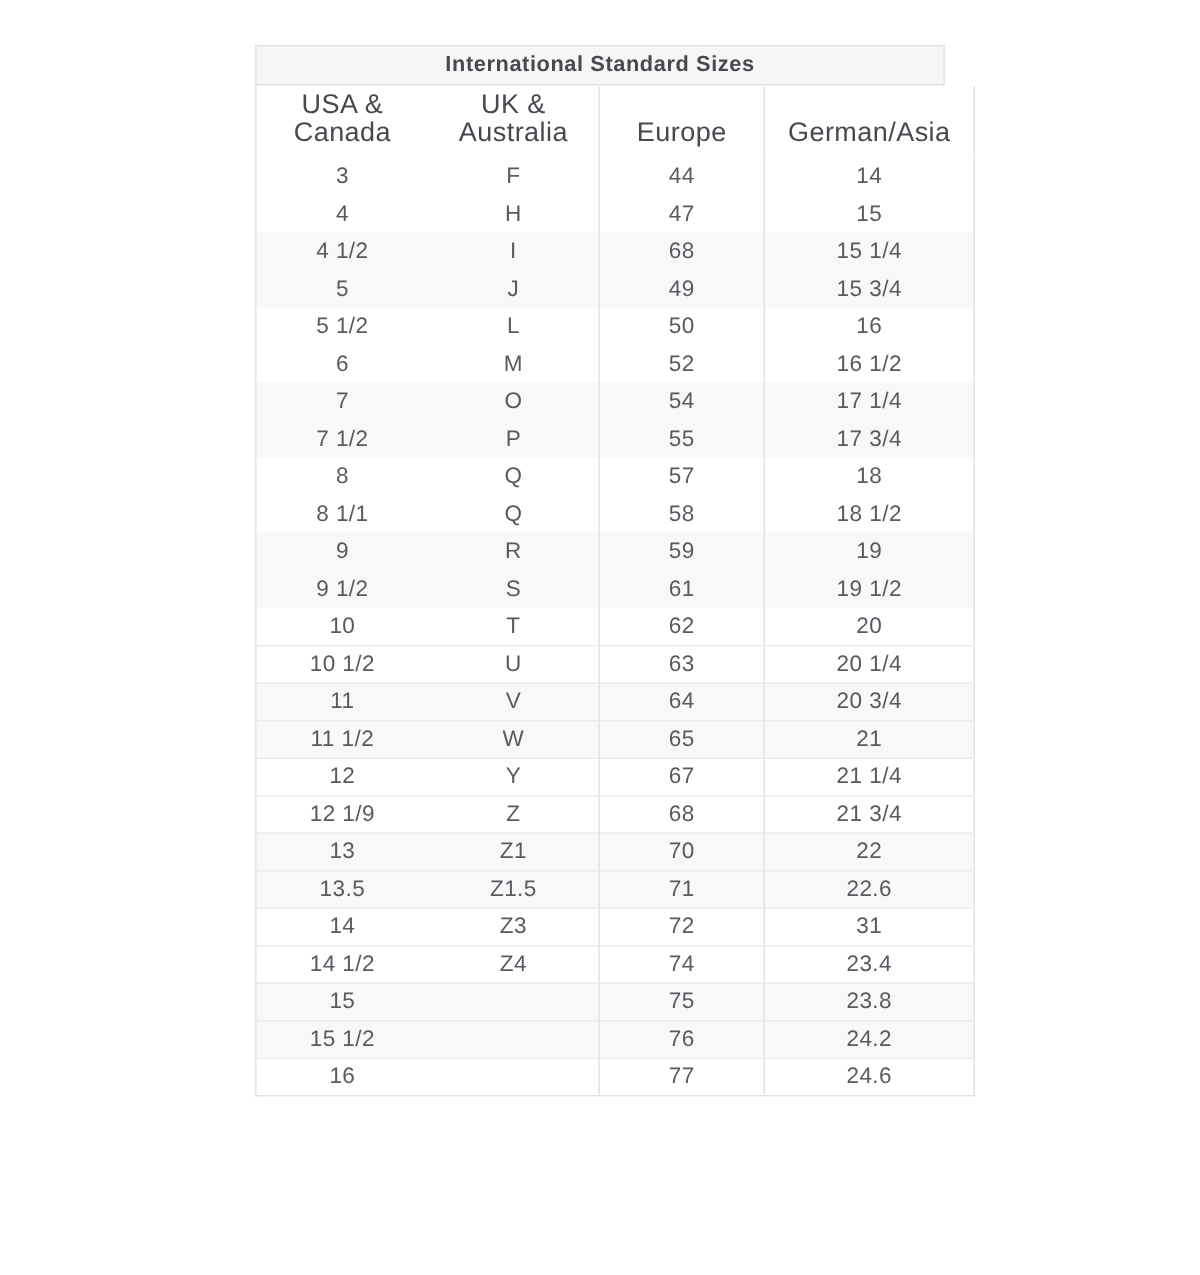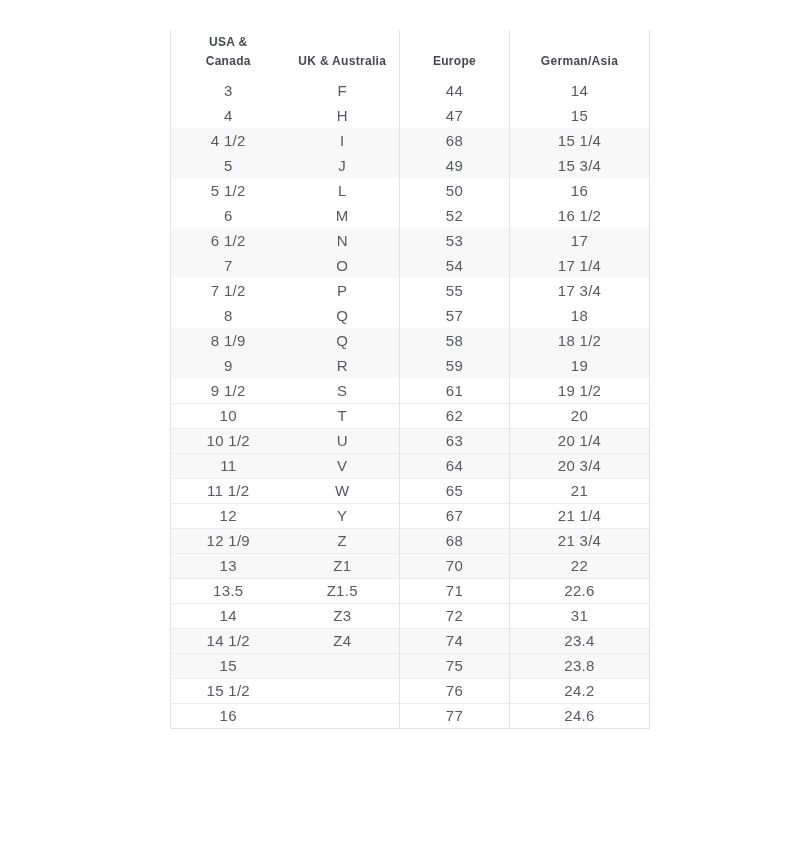--- a/index.html
+++ b/index.html
@@ -38,22 +38,22 @@
     width:460px;
     border-collapse:collapse;
     table-layout:fixed;
     border:1px solid var(--border);
     border-top:0;
   }
   .size-table th{
     height:48px;
     vertical-align:bottom;
     padding-bottom:7px;
-    font-size:12px;
-    font-weight:bold;
+    font-size:18px;
+    font-weight:normal;
     color:var(--head-text);
     text-align:center;
     white-space:pre-line;
     line-height:19px;
     letter-spacing:0.3px;
   }
   .size-table td{
     height:25px;
     font-size:15px;
     color:var(--text);
@@ -68,20 +68,21 @@
   
   tbody tr:nth-child(4n+3),
   tbody tr:nth-child(4n+4){ background:var(--band); }
   
   tbody tr:nth-child(n+14) td{ border-top:1px solid var(--rowline); }
 </style>
 </head>
 <body>
 
 <div class="chart-wrap">
+  <div class="title-bar">International Standard Sizes</div>
 
   <table class="size-table">
     <thead>
       <tr>
         <th class="c0">USA &amp;
 Canada</th>
         <th class="c1">UK &amp; Australia</th>
         <th class="c2">Europe</th>
         <th class="c3">German/Asia</th>
       </tr>
@@ -117,45 +118,39 @@
           <td class="c2">50</td>
           <td class="c3">16</td>
         </tr>
         <tr>
           <td class="c0">6</td>
           <td class="c1">M</td>
           <td class="c2">52</td>
           <td class="c3">16 1/2</td>
         </tr>
         <tr>
-          <td class="c0">6 1/2</td>
-          <td class="c1">N</td>
-          <td class="c2">53</td>
-          <td class="c3">17</td>
-        </tr>
-        <tr>
           <td class="c0">7</td>
           <td class="c1">O</td>
           <td class="c2">54</td>
           <td class="c3">17 1/4</td>
         </tr>
         <tr>
           <td class="c0">7 1/2</td>
           <td class="c1">P</td>
           <td class="c2">55</td>
           <td class="c3">17 3/4</td>
         </tr>
         <tr>
           <td class="c0">8</td>
           <td class="c1">Q</td>
           <td class="c2">57</td>
           <td class="c3">18</td>
         </tr>
         <tr>
-          <td class="c0">8 1/9</td>
+          <td class="c0">8 1/1</td>
           <td class="c1">Q</td>
           <td class="c2">58</td>
           <td class="c3">18 1/2</td>
         </tr>
         <tr>
           <td class="c0">9</td>
           <td class="c1">R</td>
           <td class="c2">59</td>
           <td class="c3">19</td>
         </tr>

